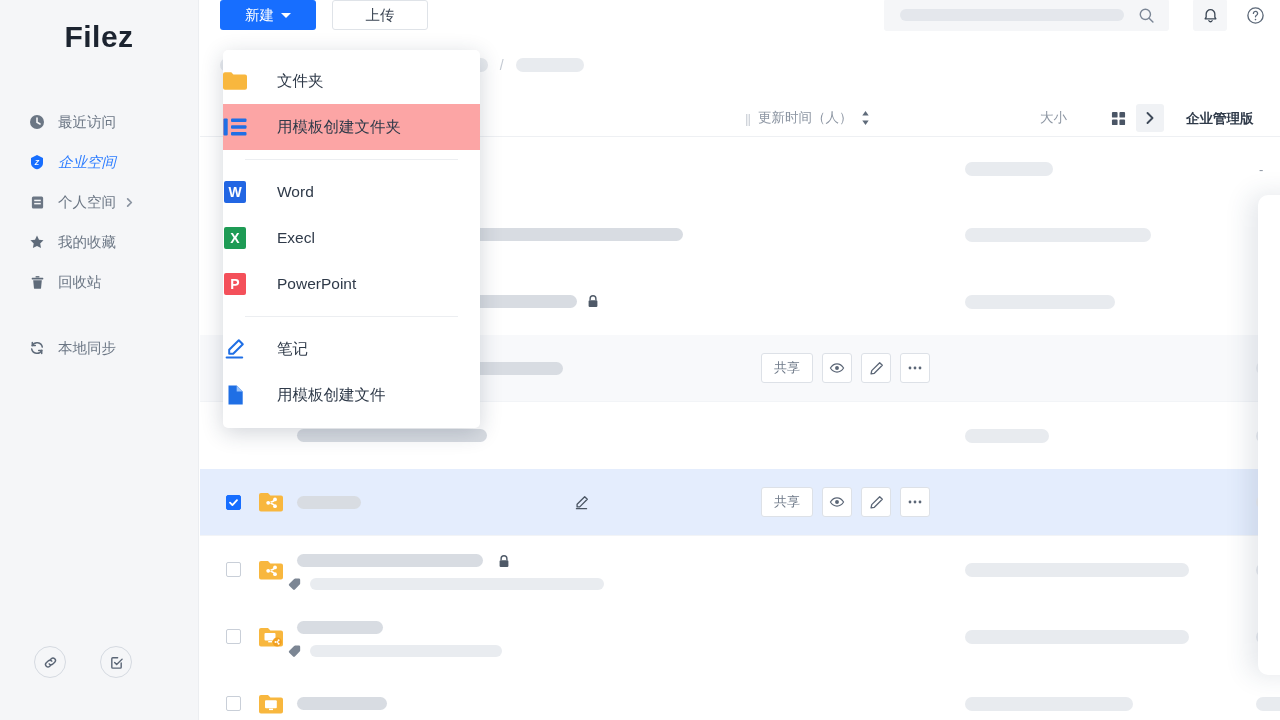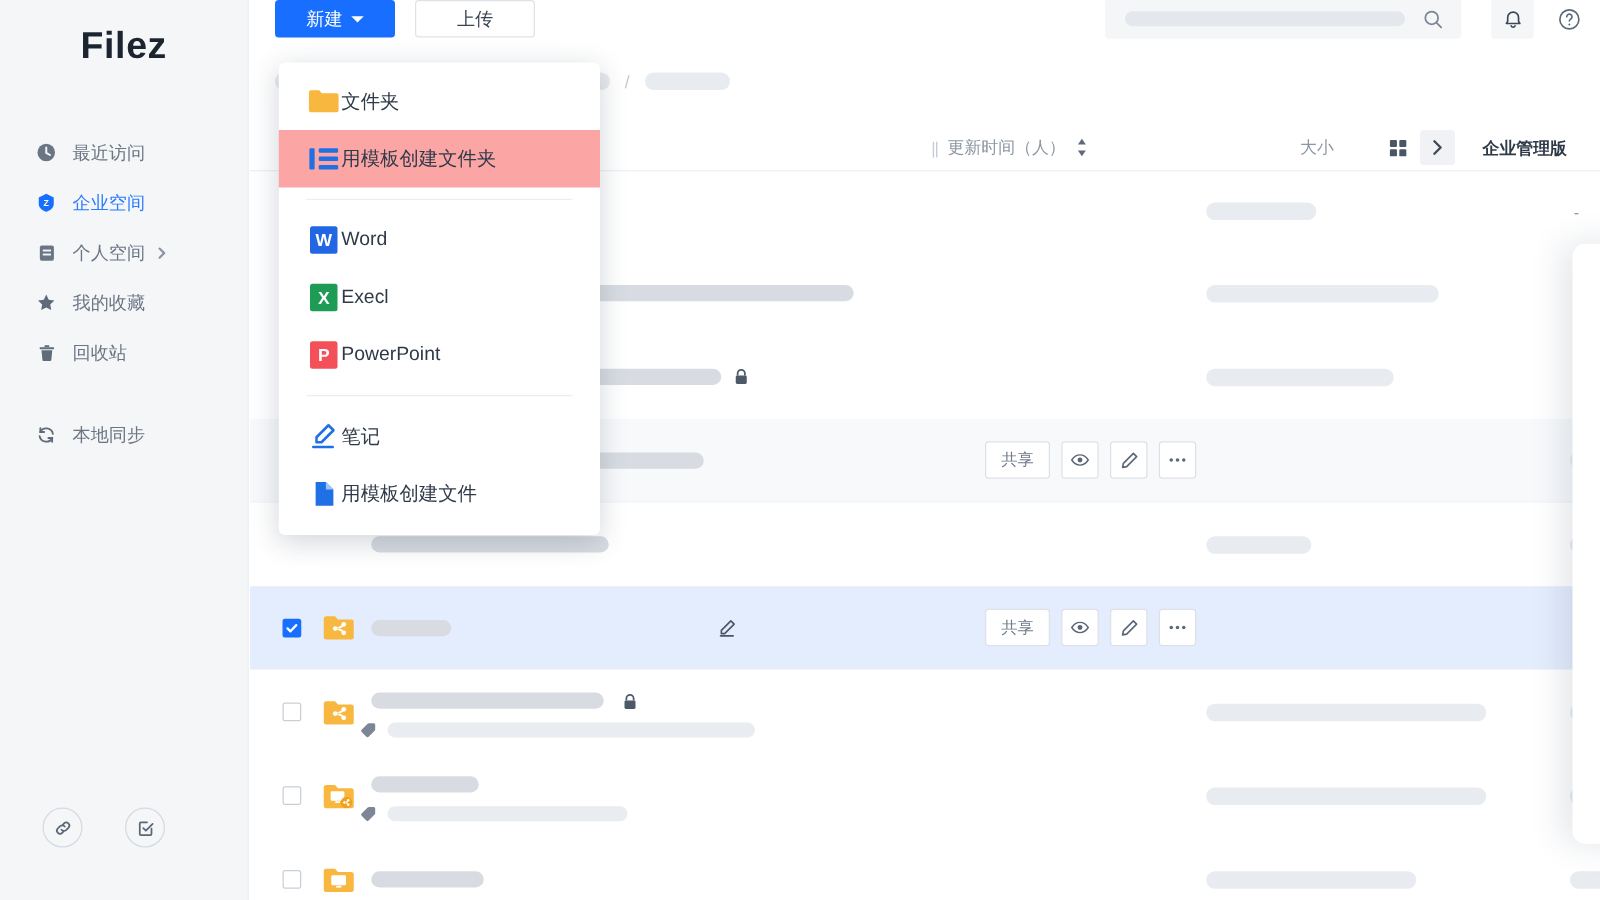--- a/index.html
+++ b/index.html
@@ -28,21 +28,21 @@
   .nav-item {
     display: flex; align-items: center;
     height: 40px; padding-left: 28px;
     color: #6b7684; font-size: 14.5px; cursor: pointer;
   }
   .nav-item .ico {
     width: 18px; height: 18px; margin-right: 12px;
     display: flex; align-items: center; justify-content: center;
     flex: 0 0 18px;
   }
-  .nav-item.active { color: #2b7cff; }
+  .nav-item.active { color: #2b7cff; font-style: italic; }
   .nav-item .chev { margin-left: 8px; color: #8b94a1; display:flex; }
   .nav-sep { height: 26px; }
   .spinner {
     width: 14px; height: 14px; margin-left: 10px;
     border: 2px solid #dfe3e8; border-top-color: #2b7cff;
     border-radius: 50%;
     transform: rotate(40deg);
   }
   .sidebar-bottom {
     position: absolute; left: 0; bottom: 42px; width: 199px;
@@ -150,21 +150,21 @@
   .pill.sub  { background: #e9ecf0; height: 12px; }
   .lock { position: absolute; color: #4e5967; display: flex; }
   .tagrow { position: absolute; display: flex; align-items: center; gap: 9px; }
   .tag-ic { color: #7c8694; display: flex; }
   .pencil-sm { position: absolute; color: #4a5563; display: flex; cursor: pointer; }
   .time-pill { position: absolute; left: 765px; height: 14px;
                border-radius: 7px; background: #e8ebef; }
   .size-pill { position: absolute; left: 1056px; height: 14px; width: 62px;
                border-radius: 7px; background: #e8ebef; }
   .size-dash { position: absolute; left: 1059px; color: #8d96a3; font-size: 13px; }
-  .acts { position: absolute; left: 561px; display: flex; gap: 9px; margin-left: 27px; }
+  .acts { position: absolute; left: 561px; display: flex; gap: 9px; }
   .abtn {
     height: 30px; border: 1px solid #dde1e7; border-radius: 3px; background: #fff;
     display: flex; align-items: center; justify-content: center;
     color: #5b6676; font-size: 13px; cursor: pointer;
   }
   .abtn.txt { width: 52px; color: #707b8a; }
   .abtn.sq  { width: 30px; }
 
   
   .rpanel {
@@ -178,21 +178,21 @@
   .menu {
     position: absolute; left: 223px; top: 50px;
     width: 257px; background: #fff;
     border-radius: 5px;
     box-shadow: 0 5px 22px rgba(30,45,70,.20);
     padding: 8px 0 10px 0;
     z-index: 50;
   }
   .mi {
     height: 46px; display: flex; align-items: center;
-    padding-left: 24px; gap: 2px; cursor: pointer;
+    gap: 30px; cursor: pointer;
     color: #2f3a49; font-size: 15.5px;
   }
   .mi.hl { background: #fca5a5; }
   .mi .mico { width: 24px; height: 24px; display: flex;
               align-items: center; justify-content: center; flex: 0 0 24px; }
   .msep { height: 1px; background: #eceef1; margin: 9px 22px; }
   .sqico { width: 22px; height: 22px; border-radius: 2px;
            color: #fff; font-weight: bold; font-size: 14px;
            display: flex; align-items: center; justify-content: center; }
 </style>

